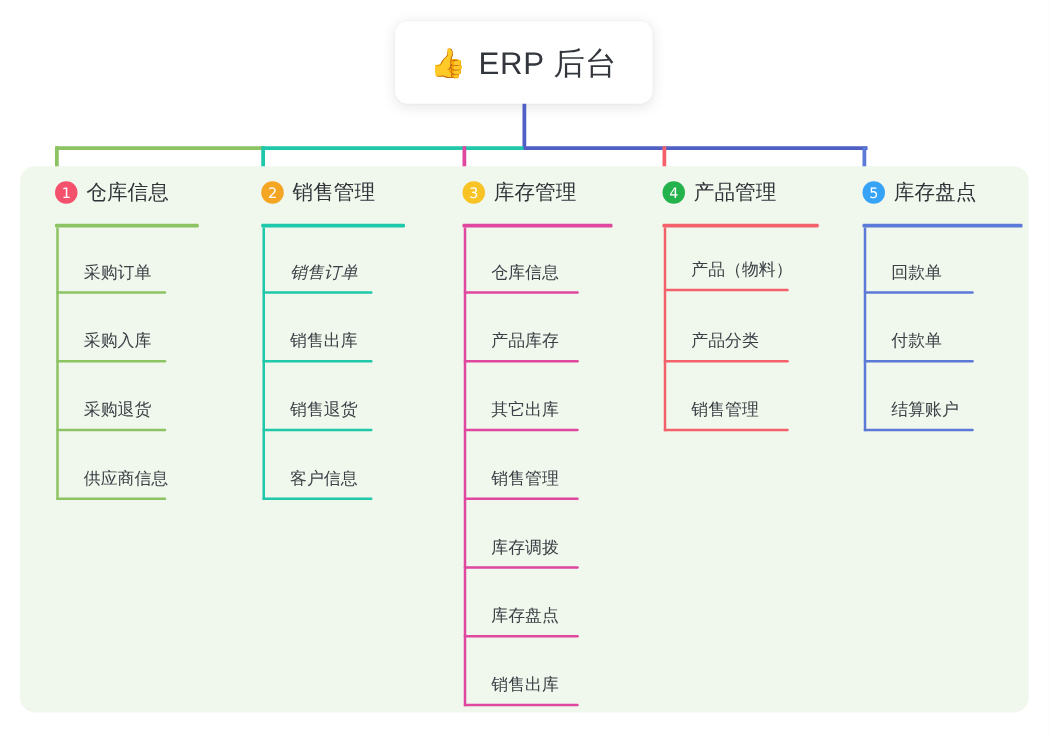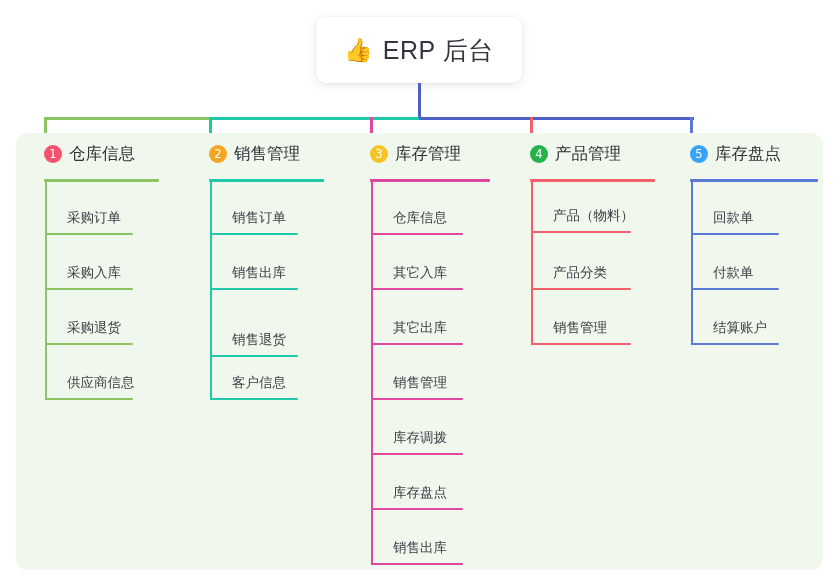--- a/index.html
+++ b/index.html
@@ -104,50 +104,50 @@
             <div class="item-rule" style="width: 88px; background: rgb(140, 195, 99);"></div>
           </div>
         </div>
         <div class="col" style="left: 181px; width: 175px; height: 437px;">
           <div class="col-head">
             <span class="badge" style="background: rgb(245, 165, 36);">2</span>
             <span class="col-title">销售管理</span>
           </div>
           <div class="head-rule" style="top: 46px; width: 115px; background: rgb(31, 200, 169);"></div>
           <div class="spine" style="left: 13px; top: 49px; height: 218px; background: rgb(31, 200, 169);"></div>
-          <div class="item" style="left: 13px; top: 66px; height: 36px; width: 128px;">
+          <div class="item" style="left: 13px; top: 66px; height: 36px; width: 128px; font-style: italic;">
             <span class="item-label">销售订单</span>
             <div class="item-rule" style="width: 88px; background: rgb(31, 200, 169);"></div>
           </div>
           <div class="item" style="left: 13px; top: 121px; height: 36px; width: 128px;">
             <span class="item-label">销售出库</span>
             <div class="item-rule" style="width: 88px; background: rgb(31, 200, 169);"></div>
           </div>
-          <div class="item" style="left: 13px; top: 188px; height: 36px; width: 128px; padding-left: 38px;">
+          <div class="item" style="left: 13px; top: 176px; height: 36px; width: 128px; padding-left: 38px;">
             <span class="item-label">销售退货</span>
             <div class="item-rule" style="width: 88px; background: rgb(31, 200, 169);"></div>
           </div>
           <div class="item" style="left: 13px; top: 231px; height: 36px; width: 128px;">
             <span class="item-label">客户信息</span>
             <div class="item-rule" style="width: 88px; background: rgb(31, 200, 169);"></div>
           </div>
         </div>
         <div class="col" style="left: 342px; width: 180px; height: 437px;">
           <div class="col-head">
             <span class="badge" style="background: rgb(247, 195, 37);">3</span>
             <span class="col-title">库存管理</span>
           </div>
           <div class="head-rule" style="top: 46px; width: 120px; background: rgb(224, 71, 158);"></div>
           <div class="spine" style="left: 13px; top: 49px; height: 383px; background: rgb(224, 71, 158);"></div>
           <div class="item" style="left: 13px; top: 66px; height: 36px; width: 132px;">
             <span class="item-label">仓库信息</span>
             <div class="item-rule" style="width: 92px; background: rgb(224, 71, 158);"></div>
           </div>
           <div class="item" style="left: 13px; top: 121px; height: 36px; width: 132px;">
-            <span class="item-label">其它入库</span>
+            <span class="item-label">产品库存</span>
             <div class="item-rule" style="width: 92px; background: rgb(224, 71, 158);"></div>
           </div>
           <div class="item" style="left: 13px; top: 176px; height: 36px; width: 132px;">
             <span class="item-label">其它出库</span>
             <div class="item-rule" style="width: 92px; background: rgb(224, 71, 158);"></div>
           </div>
           <div class="item" style="left: 13px; top: 231px; height: 36px; width: 132px;">
             <span class="item-label">销售管理</span>
             <div class="item-rule" style="width: 92px; background: rgb(224, 71, 158);"></div>
           </div>

